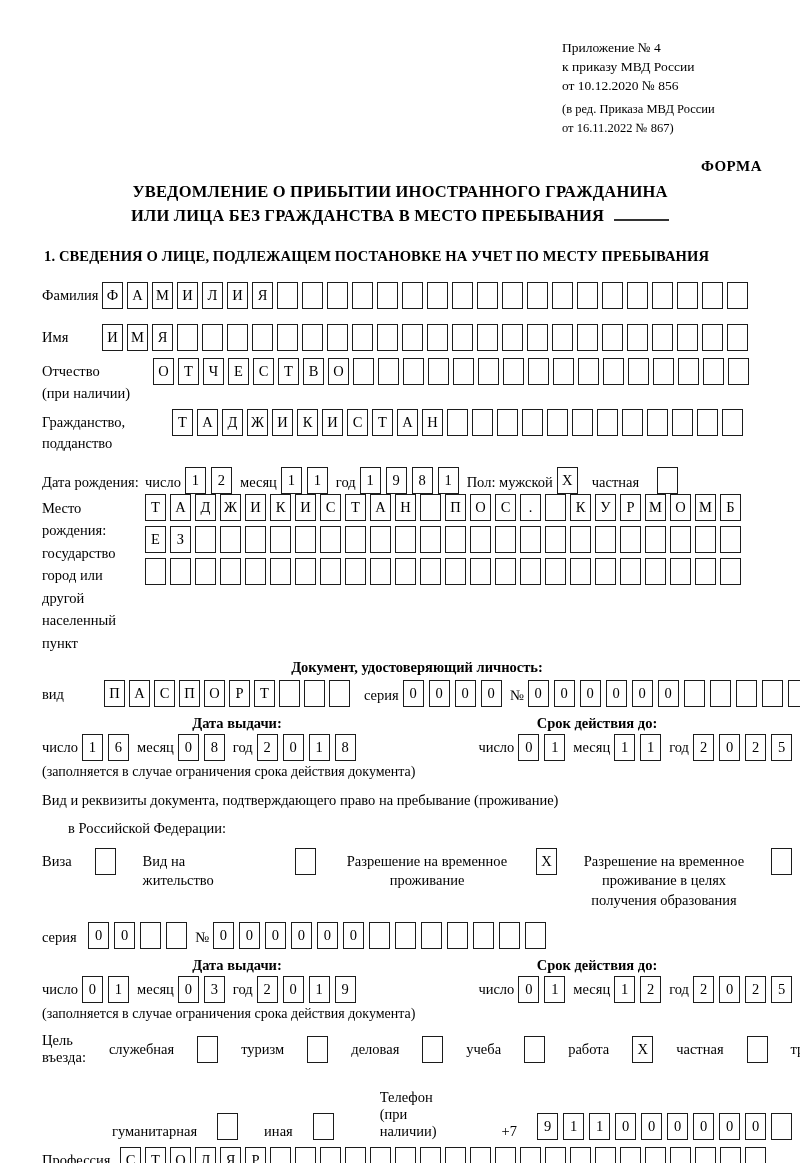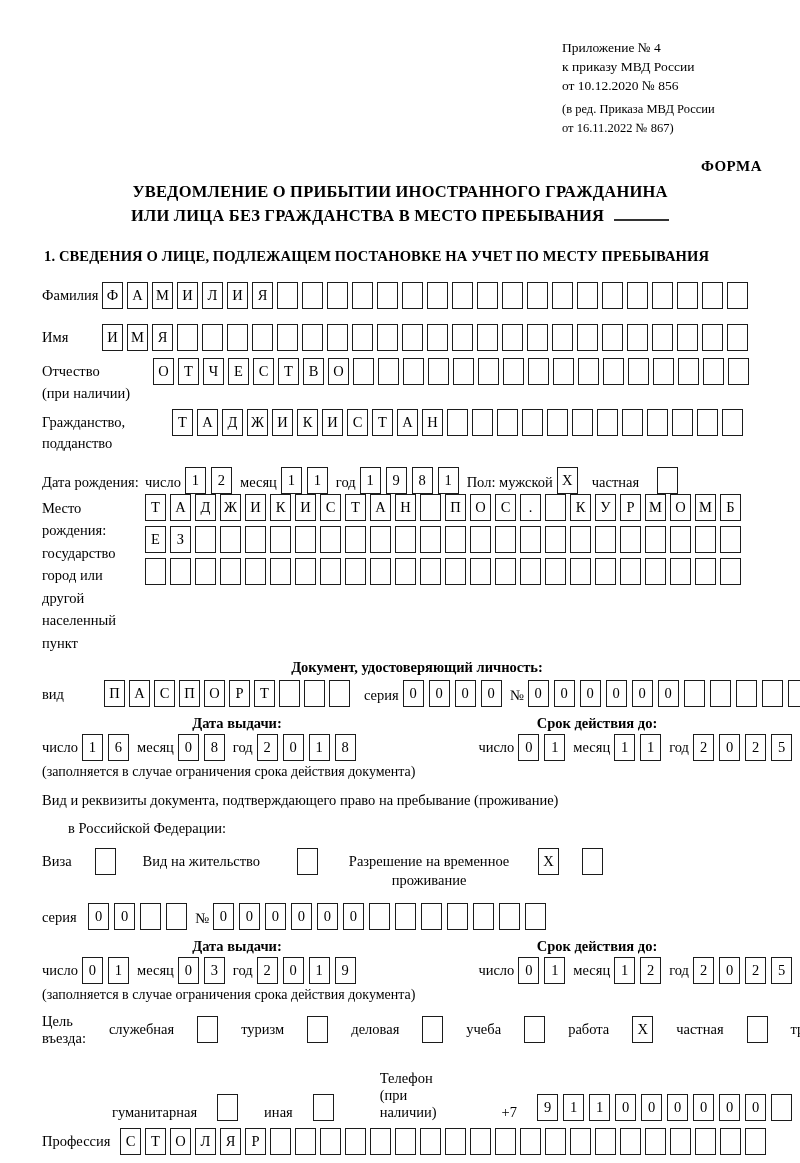--- a/index.html
+++ b/index.html
@@ -415,20 +415,21 @@
             <span class="cell"></span>
           </span>
       </div>
       <div class="opt" style="margin-left:16px;">
         <span class="optlabel ctr" style="width:172px;">Разрешение на временное проживание</span>
         <span class="cells">
             <span class="cell">X</span>
           </span>
       </div>
       <div class="opt" style="margin-left:14px;">
+        <span class="optlabel ctr" style="width:168px;">Разрешение на временное проживание в целях получения образования</span>
         <span class="cells">
             <span class="cell"></span>
           </span>
       </div>
     </div>
 
     <div class="frow" style="margin-top:12px;align-items:center;">
       <span class="flabel" style="width:46px;">серия</span>
       <span class="cells dates">
           <span class="cell">0</span>

